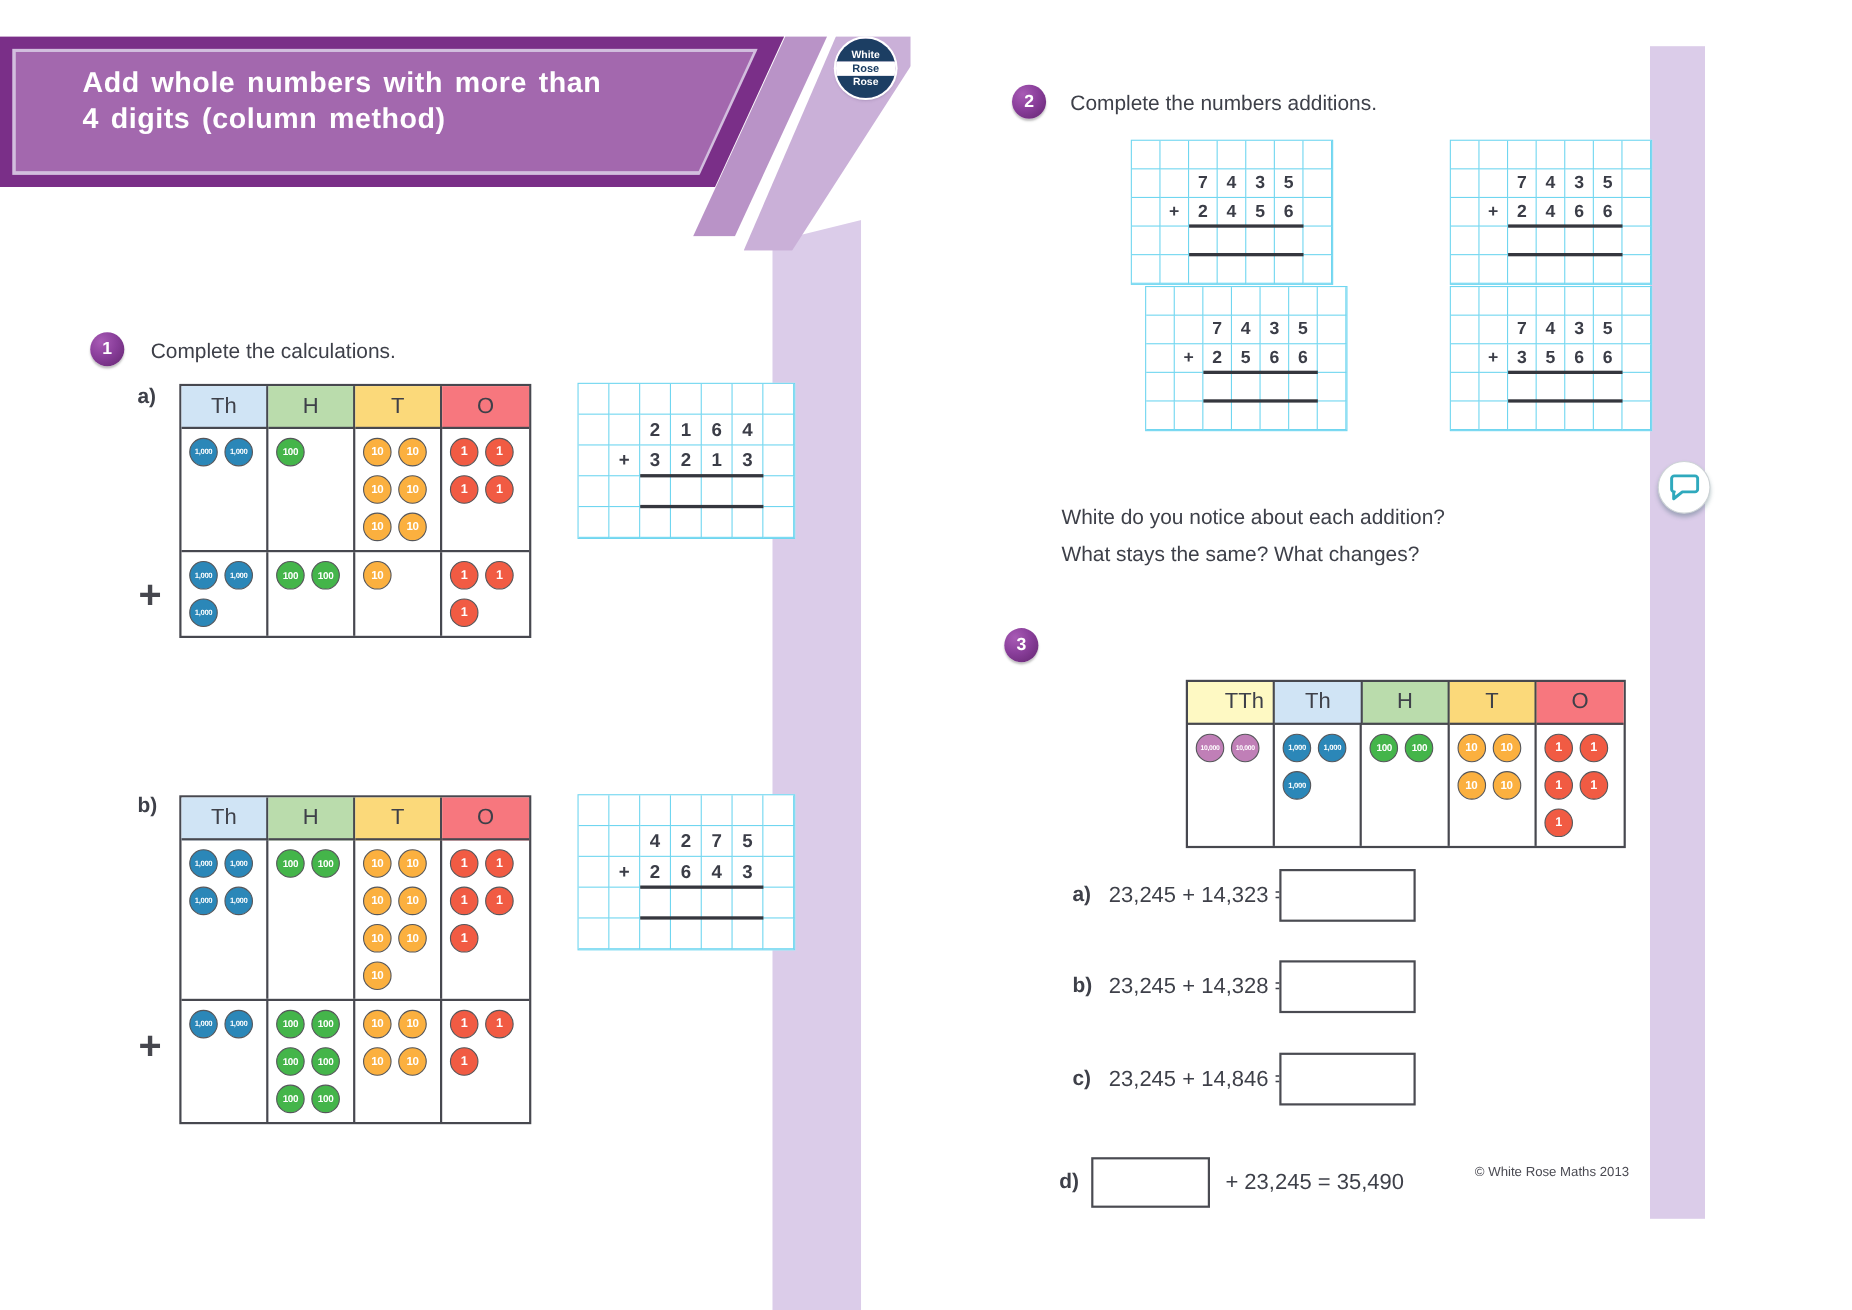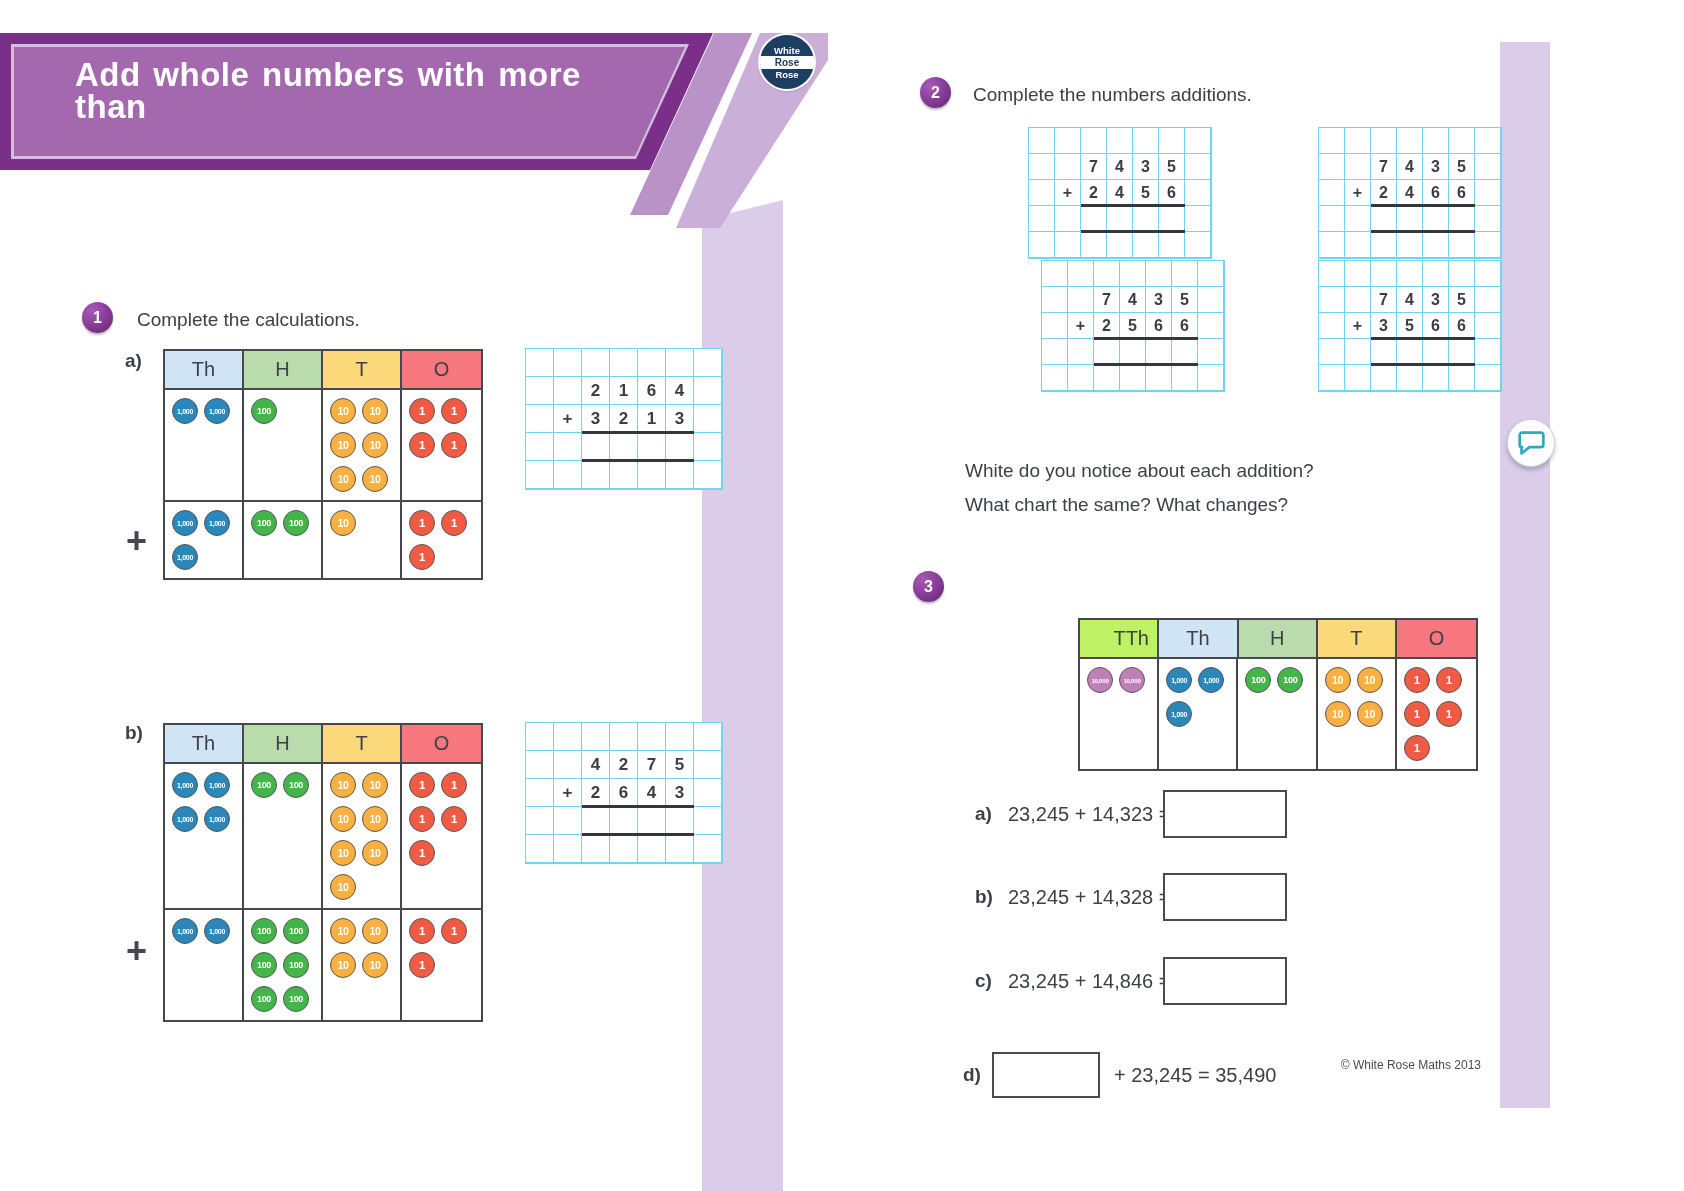--- a/index.html
+++ b/index.html
@@ -15,21 +15,21 @@
             clip-path:polygon(84px 0,122px 0,38px 182px,0 182px);}
   .diag-light{left:676px;top:33px;width:152px;height:195px;background:#cab0d8;
             clip-path:polygon(84px 0,152px 0,152px 27px,44px 195px,0 195px);}
 
   .banner-outer{left:0;top:33px;width:713px;height:137px;background:#7a2f88;
             clip-path:polygon(0 0,100% 0,calc(100% - 63px) 100%,0 100%);}
   .banner-stroke{left:11px;top:44px;width:678px;height:115px;background:#d2bede;
             clip-path:polygon(0 0,100% 0,calc(100% - 53px) 100%,0 100%);}
   .banner-inner{left:14px;top:47px;width:671px;height:109px;background:#a368ae;
             clip-path:polygon(0 0,100% 0,calc(100% - 50px) 100%,0 100%);}
-  .banner-title{left:75px;top:59px;width:560px;font-size:33px;line-height:32px;
+  .banner-title{left:75px;top:59px;width:560px;font-size:26px;line-height:32px;
             font-weight:bold;color:#ffffff;letter-spacing:.5px;word-spacing:3px;}
 
   
   .logo{left:760px;top:35px;width:54px;height:54px;border-radius:50%;overflow:hidden;
         box-shadow:0 0 0 2px #ffffff,0 2px 3px rgba(60,40,80,.35);display:flex;flex-direction:column;}
   .logo-row{display:flex;align-items:center;justify-content:center;font-weight:bold;}
   .logo-top{height:19px;background:#1c3e63;color:#fff;font-size:9.5px;align-items:flex-end;padding-top:3px;}
   .logo-mid{height:14px;background:#ffffff;color:#1c3e63;font-size:10px;}
   .logo-bot{height:21px;background:#1c3e63;color:#fff;font-size:9.5px;align-items:flex-start;}
 
@@ -83,20 +83,21 @@
   <div class="abs band-mid"></div>
   <div class="abs band-right"></div>
   <div class="abs diag-med"></div>
   <div class="abs diag-light"></div>
 
   <div class="abs banner-outer"></div>
   <div class="abs banner-stroke"></div>
   <div class="abs banner-inner"></div>
   <div class="abs banner-title">
     <div>Add whole numbers with more than</div>
+    <div>4 digits (column method)</div>
   </div>
 
   <div class="abs logo">
     <div class="logo-row logo-top">White</div>
     <div class="logo-row logo-mid">Rose</div>
     <div class="logo-row logo-bot">Rose</div>
   </div>
 
   <div class="abs qcirc" style="left:82px;top:302px;">1</div>
   <div class="abs prompt" style="left:137px;top:309px;">Complete the calculations.</div>
@@ -512,27 +513,27 @@
       <div class="gcell" style="font-size: 16px;"></div>
       <div class="gcell" style="font-size: 16px;"></div>
       <div class="gcell" style="font-size: 16px;"></div>
       <div class="gcell" style="font-size: 16px;"></div>
       <div class="gcell" style="font-size: 16px;"></div>
       <div class="ansline" style="left: 52px; top: 76px; width: 104px;"></div>
       <div class="ansline" style="left: 52px; top: 102px; width: 104px;"></div>
     </div>
 
   <div class="abs prompt" style="left:965px;top:460px;">White do you notice about each addition?</div>
-  <div class="abs prompt" style="left:965px;top:494px;">What chart the same? What changes?</div>
+  <div class="abs prompt" style="left:965px;top:494px;">What stays the same? What changes?</div>
 
   <div class="abs qcirc" style="left:913px;top:571px;">3</div>
 
   <div class="abs pv-chart" style="left: 1078px; top: 618px; width: 400px;">
       <div class="pv-row">
-        <div class="pv-hcell" style="width: 80px; background: #bef264; padding-left: 25px;">TTh</div>
+        <div class="pv-hcell" style="width: 80px; background: #fef9c3; padding-left: 25px;">TTh</div>
         <div class="pv-hcell" style="width: 80px; background: rgb(208, 228, 245);">Th</div>
         <div class="pv-hcell" style="width: 80px; background: rgb(186, 220, 172);">H</div>
         <div class="pv-hcell" style="width: 80px; background: rgb(251, 217, 122);">T</div>
         <div class="pv-hcell" style="width: 80px; background: rgb(247, 119, 126);">O</div>
       </div>
       <div class="pv-row pv-sec" style="border-top: none;">
         <div class="pv-cell" style="width: 80px;">
           <div class="c-row">
             <span class="counter" style="background: rgb(192, 127, 183); font-size: 6.2px;">10,000</span>
             <span class="counter" style="background: rgb(192, 127, 183); font-size: 6.2px;">10,000</span>

